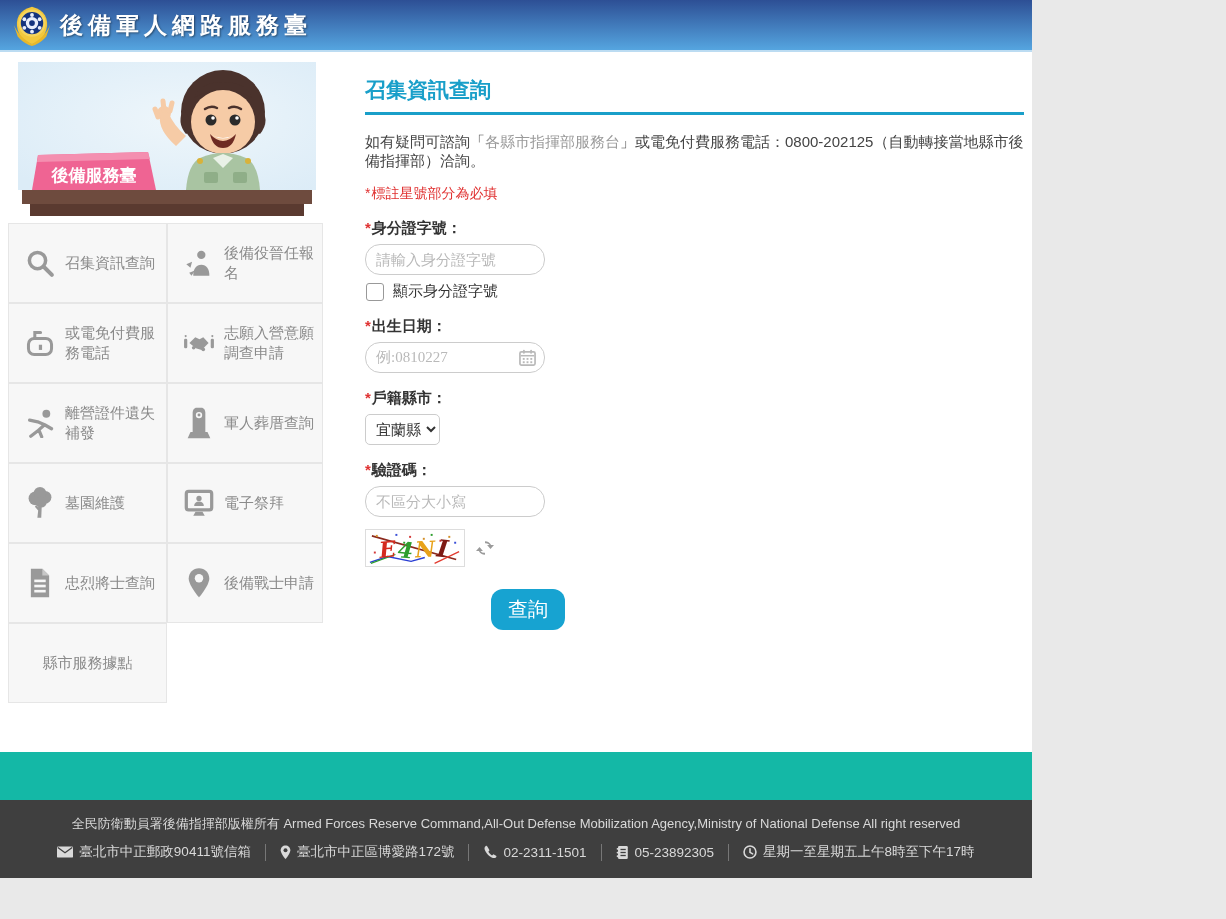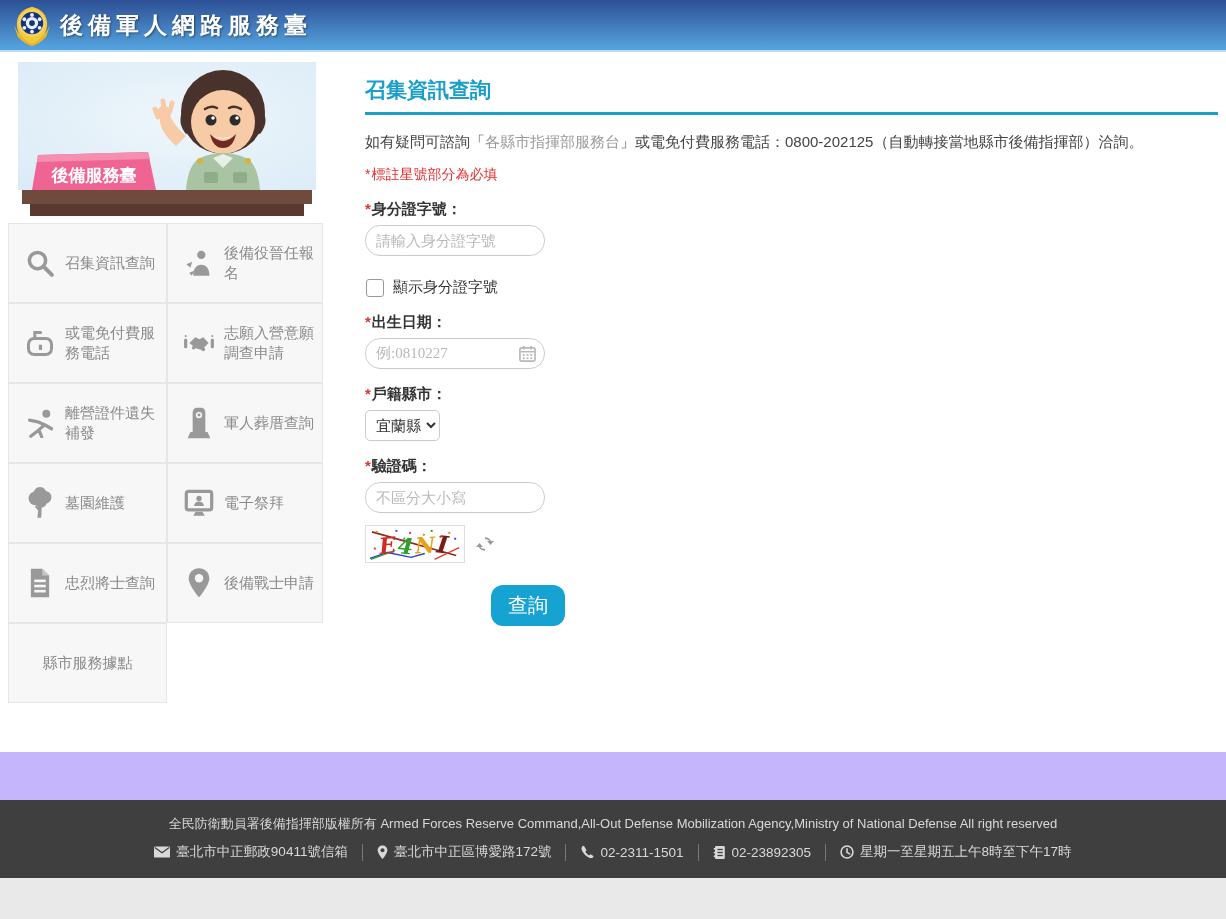--- a/index.html
+++ b/index.html
@@ -1,17 +1,17 @@
 <!DOCTYPE html>
 <html><head>
 <meta charset="utf-8">
 <style>
   * { box-sizing: border-box; }
   body { margin:0; background:#e9e9e9; font-family:"Liberation Sans","DejaVu Sans",sans-serif; }
-  .page { width:1226px; background:#c4b5fd; }
+  .page { width:1032px; background:#14b8a6; }
 
   
   .site-header { height:52px; background:linear-gradient(#2d4f95,#55a5e0); display:flex; align-items:center; padding:0 10px; border-bottom:2px solid #bcdcf2; }
   .emblem { width:44px; height:42px; margin-right:6px; flex:0 0 auto; }
   .site-title { color:#fff; font-size:23px; font-weight:bold; letter-spacing:5px; text-shadow:1px 1px 2px rgba(0,0,0,.45); font-family:"Liberation Serif","DejaVu Serif",serif; }
 
   
   .content { display:flex; padding:8px 8px 0 8px; min-height:700px; background:#fff; }
   .sidebar { width:315px; flex:0 0 auto; }
   .main { flex:1; padding:6px 0 0 42px; }
@@ -30,21 +30,21 @@
   .title-rule { border:none; border-top:3px solid #199fc9; margin:0 0 18px 0; }
   .intro { font-size:15px; color:#444; margin:0 0 14px 0; }
   .intro-link { color:#9a9a9a; text-decoration:none; cursor:pointer; }
   .required-note { color:#e03131; font-size:14px; margin:0 0 16px 0; }
   .field-label { font-size:15px; font-weight:bold; color:#333; display:block; margin:16px 0 6px 0; }
   .req { color:#e03131; margin-right:1px; }
   .text-input { width:180px; height:31px; border:1px solid #ccc; border-radius:15px; padding:0 10px; font-size:15px; color:#333; outline:none; font-family:inherit; }
   .text-input::placeholder { color:#b9b9b9; }
   .date-wrap { position:relative; width:180px;font-family:Liberation Serif, serif; }
   .date-wrap .cal { position:absolute; right:9px; top:7px; width:17px; height:17px; color:#b9b9b9; cursor:pointer; }
-  .checkbox-row { display:flex; align-items:center; margin:22px 0 6px 0; }
+  .checkbox-row { display:flex; align-items:center; margin:7px 0 6px 0; }
   .checkbox-row input { appearance:none; -webkit-appearance:none; width:18px; height:18px; border:1px solid #999; border-radius:3px; background:#fff; margin:0 9px 0 1px; cursor:pointer; }
   .checkbox-row label { font-size:15px; color:#333; cursor:pointer; }
   .county-select { height:31px; border:1px solid #ccc; border-radius:5px; font-size:15px; color:#333; padding:0 2px 0 6px; background:#fff; font-family:inherit; }
   .captcha-row { display:flex; align-items:center; margin-top:12px; }
   .captcha-box { width:100px; height:38px; border:1px solid #ddd; background:#fff; position:relative; display:flex; align-items:center; justify-content:center; overflow:hidden; }
   .captcha-chars { position:relative; z-index:2; font-family:"DejaVu Serif","Liberation Serif",serif; font-style:italic; font-weight:bold; font-size:22px; letter-spacing:2px; }
   .cap-ch { display:inline-block; }
   .cap-ch:nth-child(1){ transform:rotate(-6deg); }
   .cap-ch:nth-child(2){ transform:rotate(5deg) translateY(1px); }
   .cap-ch:nth-child(3){ transform:rotate(-3deg); }
@@ -369,21 +369,21 @@
       <span class="footer-item">
         <svg viewBox="0 0 16 18" width="13" height="15" fill="currentColor">
             <rect x="2.5" y="1" width="12" height="16" rx="1.5"></rect>
             <rect x="0.8" y="3.5" width="2.4" height="2.2" rx="1"></rect>
             <rect x="0.8" y="8" width="2.4" height="2.2" rx="1"></rect>
             <rect x="0.8" y="12.5" width="2.4" height="2.2" rx="1"></rect>
             <rect x="5.5" y="4.5" width="6.5" height="1.6" fill="#3f3f3f"></rect>
             <rect x="5.5" y="8.2" width="6.5" height="1.6" fill="#3f3f3f"></rect>
             <rect x="5.5" y="11.9" width="6.5" height="1.6" fill="#3f3f3f"></rect>
           </svg>
-        <span>02-23892305</span>
+        <span>05-23892305</span>
       </span>
       <span class="footer-divider"></span>
       <span class="footer-item">
         <svg viewBox="0 0 16 16" width="14" height="14">
             <circle cx="8" cy="8" r="6.8" fill="none" stroke="currentColor" stroke-width="1.8"></circle>
             <path d="M8 4.2v4.2l3 1.7" stroke="currentColor" stroke-width="1.8" fill="none" stroke-linecap="round"></path>
           </svg>
         <span>星期一至星期五上午8時至下午17時</span>
       </span>
     </div>

